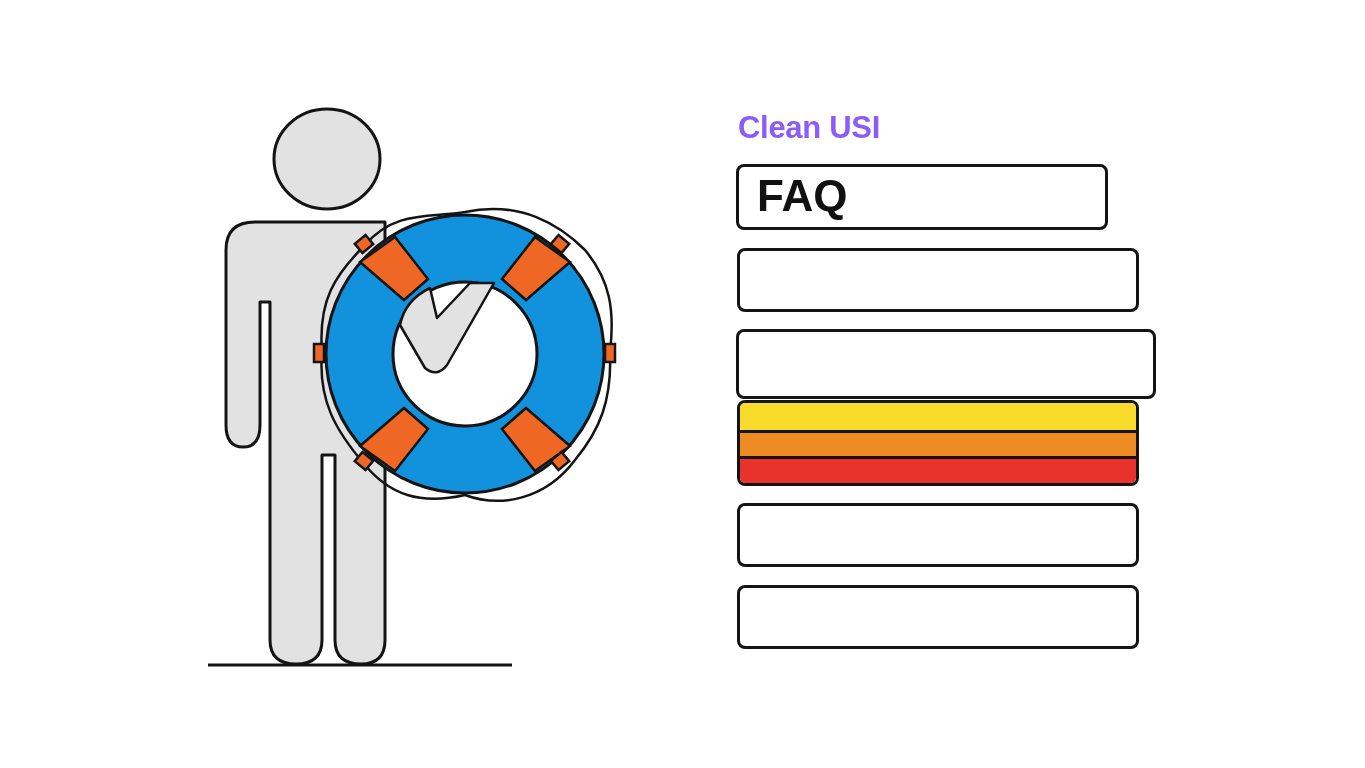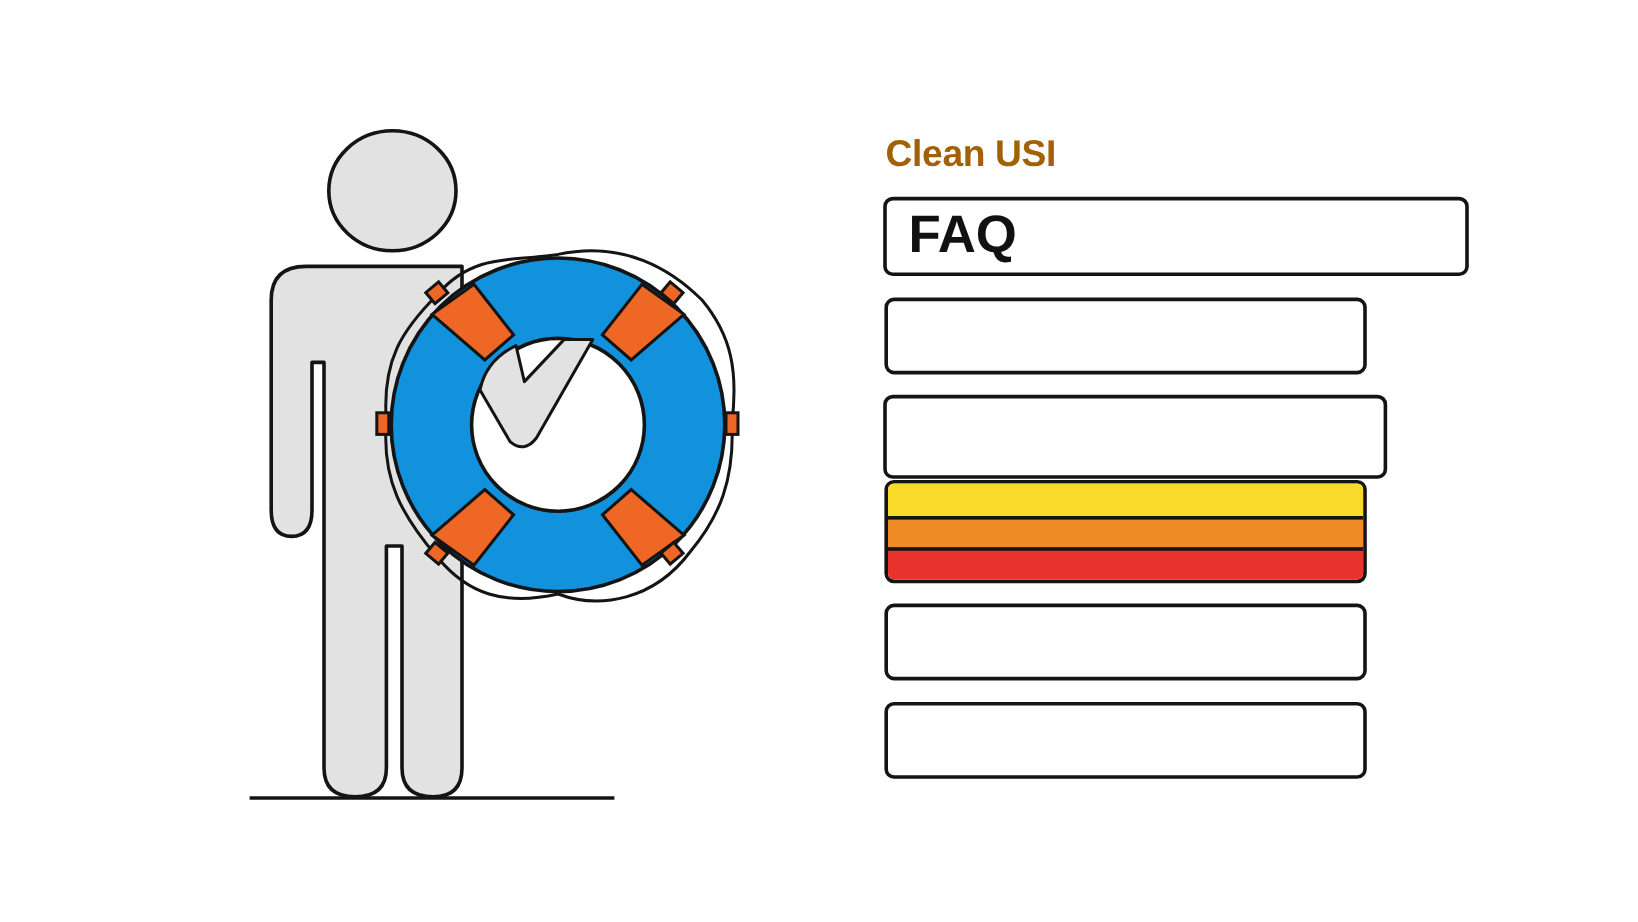--- a/index.html
+++ b/index.html
@@ -1,18 +1,18 @@
 <!DOCTYPE html>
 <html><head>
 <meta charset="utf-8">
 <style>
   html,body{margin:0;padding:0;background:#ffffff;}
   body{width:1365px;height:768px;position:relative;overflow:hidden;font-family:"Liberation Sans",sans-serif;}
   .illus{position:absolute;left:0;top:0;}
-  .title{position:absolute;left:738px;top:110px;font-size:31px;font-weight:bold;color:#a16207;letter-spacing:-0.3px;}
+  .title{position:absolute;left:738px;top:110px;font-size:31px;font-weight:bold;color:#8b5cf6;letter-spacing:-0.3px;}
   .box{position:absolute;background:#fff;border:3px solid #141414;border-radius:8px;box-sizing:border-box;}
   .faq{font-size:44px;font-weight:bold;color:#111;padding-left:18px;line-height:58px;}
   .stack{position:absolute;left:737px;top:400px;width:402px;height:86px;border:3px solid #141414;border-radius:8px;box-sizing:border-box;overflow:hidden;}
   .band{height:26.7px;box-sizing:border-box;}
   .band+.band{border-top:3px solid #141414;}
 </style>
 </head>
 <body>
 
 <svg class="illus" width="700" height="768" viewBox="0 0 700 768">
@@ -41,21 +41,21 @@
       <rect x="605" y="344" width="10" height="18"></rect>
     </g>
     <circle cx="465" cy="354" r="72" fill="#ffffff" stroke="#141414" stroke-width="3"></circle>
 
     <path fill="#E2E2E2" stroke="#141414" stroke-width="2.5" stroke-linejoin="round" d="M430 288 L437 318 L470 283 L494 283 L447 365 Q437 378 425 368 L400 325 Q405 300 430 288 Z"></path>
   </g>
 </svg>
 
 <div class="title">Clean USI</div>
 
-<div class="box faq" style="left:736px;top:164px;width:488px;height:66px;">FAQ</div>
+<div class="box faq" style="left:736px;top:164px;width:372px;height:66px;">FAQ</div>
 <div class="box" style="left:737px;top:248px;width:402px;height:64px;"></div>
 <div class="box" style="left:736px;top:329px;width:420px;height:70px;"></div>
 
 <div class="stack">
   <div class="band" style="background:#F8DA2A"></div>
   <div class="band" style="background:#EF8B25"></div>
   <div class="band" style="background:#E8322C"></div>
 </div>
 
 <div class="box" style="left:737px;top:503px;width:402px;height:64px;"></div>

